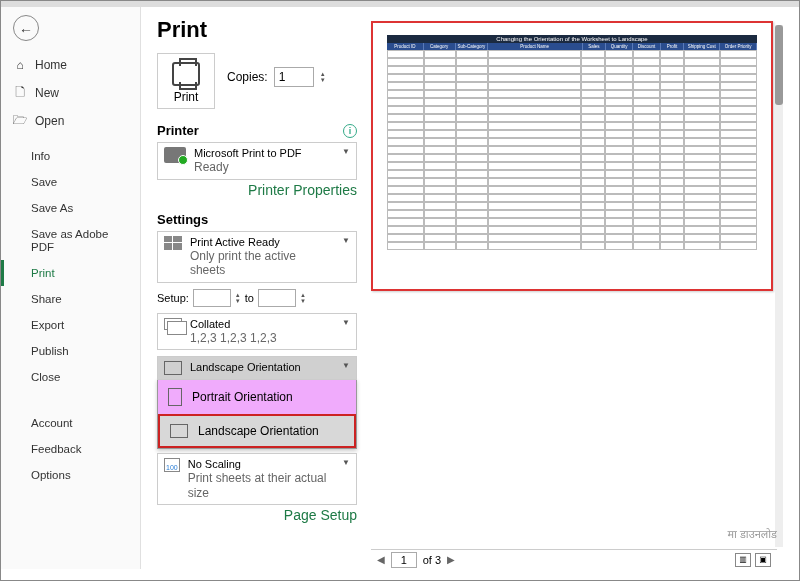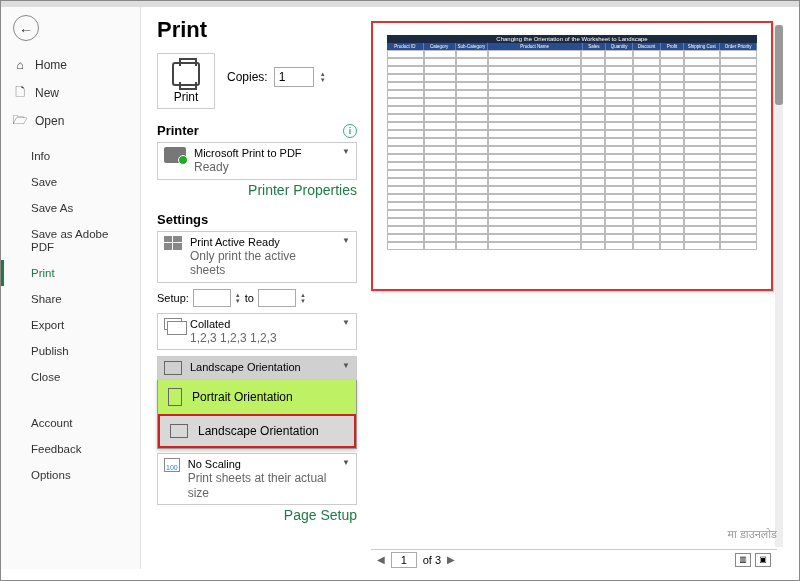--- a/index.html
+++ b/index.html
@@ -25,21 +25,21 @@
 .spin { display:flex; flex-direction:column; font-size:6px; line-height:6px; color:#555; }
 .section-h { font-weight: 600; font-size: 13px; margin: 14px 0 4px; display:flex; justify-content:space-between; align-items:center;}
 .info-i { width:14px; height:14px; border:1px solid #3a8; border-radius:50%; color:#3a8; font-size:9px; display:flex; align-items:center; justify-content:center; }
 .dd { border:1px solid #ccc; background:#fff; display:flex; align-items:flex-start; padding:4px 6px; font-size:11px; gap:8px; position:relative; cursor:pointer; }
 .dd .caret { margin-left:auto; font-size:8px; color:#555; }
 .dd-sub { font-size:12px; color:#666; }
 .dd-stack { display:flex; flex-direction:column; line-height:1.2; }
 .link { color:#1e7a46; font-size:14px; text-align:right; display:block; margin-top:2px; cursor:pointer; }
 .pages-row { display:flex; align-items:center; gap:4px; font-size:11px; margin:6px 0; }
 .pages-row input { width:38px; height:18px; border:1px solid #aaa; font-size:11px; padding:0 3px; }
-.dd-list { border:1px solid #999; background:#bef264; box-shadow:0 2px 4px rgba(0,0,0,.2); margin-top:-1px; }
+.dd-list { border:1px solid #999; background:#f0abfc; box-shadow:0 2px 4px rgba(0,0,0,.2); margin-top:-1px; }
 .dd-opt { display:flex; align-items:center; gap:10px; padding:8px 10px; font-size:12px; cursor:pointer; }
 .dd-opt.sel { background:#d8d8d8; }
 .orient-open { border:2px solid #c22; }
 .dd.orient-header { background:#d0d0d0; }
 .preview-col { flex:1; position:relative; }
 .preview-frame { border:2px solid #d33; position:absolute; top:4px; left:0; right:10px; height:270px; background:#fff; box-shadow:1px 1px 2px rgba(0,0,0,.2); padding:12px 14px; display:flex; flex-direction:column; overflow:hidden; }
 .pv-title { background:#1b2a40; color:#fff; font-size:6px; text-align:center; padding:1px 0; }
 .pv-head { display:flex; background:#2a4d8f; }
 .pv-head div { flex:1; border-right:1px solid #5b7bb8; color:#fff; font-size:4.5px; padding:1px 2px; text-align:center; white-space:nowrap; overflow:hidden; }
 .pv-row { display:flex; }

